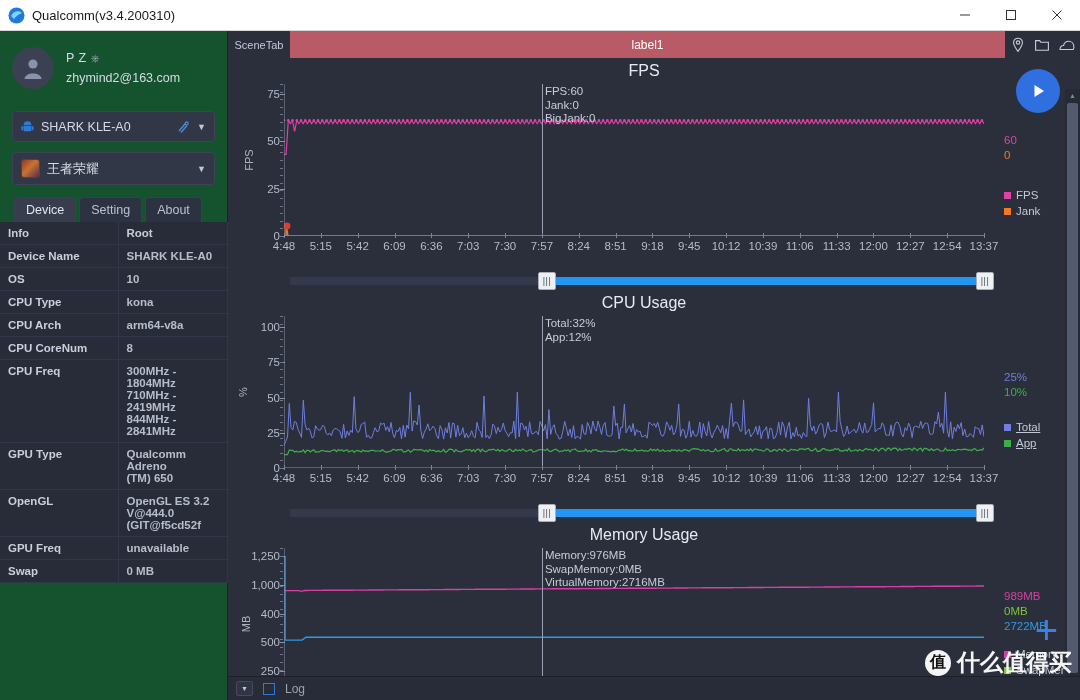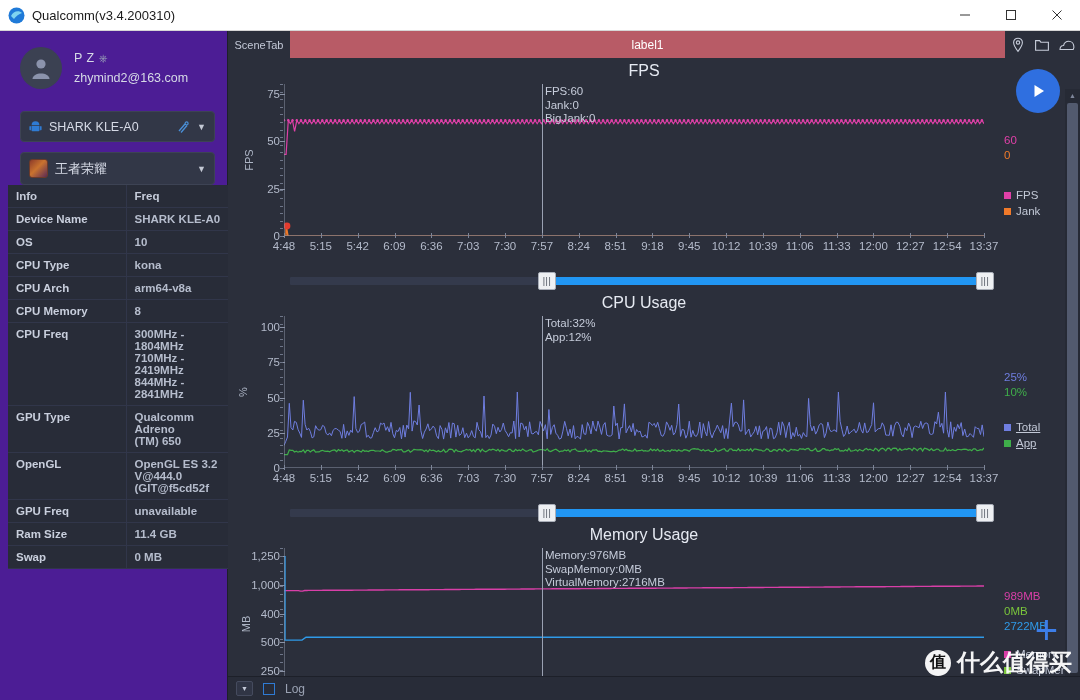--- a/index.html
+++ b/index.html
@@ -24,21 +24,21 @@
   }
   .tb-controls { margin-left: auto; display: flex; height: 31px; }
   .tb-btn {
     width: 46px; height: 31px; display: flex; align-items: center; justify-content: center;
     color: #333; font-size: 13px;
   }
 
   
   .sidebar {
     position: absolute; top: 31px; left: 0; width: 228px; height: 669px;
-    background: #4c1d95; border-right: 1px solid #1d2029; padding-left: 8px;
+    background: #14532d; border-right: 1px solid #1d2029;
   }
   .profile { display: flex; align-items: center; padding: 12px 0 12px 12px; height: 74px; }
   .avatar {
     width: 42px; height: 42px; border-radius: 50%;
     background: #3b4152; display: flex; align-items: center; justify-content: center;
     flex: 0 0 42px;
   }
   .profile-text { margin-left: 12px; }
   .pname { font-size: 12.5px; color: #d6dae6; letter-spacing: .5px; display: flex; align-items: center; gap: 4px;}
   .pmail { font-size: 12.5px; color: #d6dae6; margin-top: 6px; }
@@ -229,26 +229,31 @@
       </span>
       <span class="caret">▼</span>
     </div>
 
     <div class="sel" style="margin-top:10px;height:33px;">
       <span class="gameicon"></span>
       <span class="sel-label-cn">王者荣耀</span>
       <span class="caret">▼</span>
     </div>
 
+    <div class="tabs">
+      <div class="tab active">Device</div>
+      <div class="tab">Setting</div>
+      <div class="tab">About</div>
+    </div>
 
     <table class="info">
       <thead>
         <tr>
           <th>Info</th>
-          <th>Freq</th>
+          <th>Root</th>
         </tr>
       </thead>
       <tbody id="info-body">
           <tr>
             <td class="k">Device Name</td>
             <td class="v">
               <span>SHARK KLE-A0</span>
             </td>
           </tr>
           <tr>
@@ -263,21 +268,21 @@
               <span>kona</span>
             </td>
           </tr>
           <tr>
             <td class="k">CPU Arch</td>
             <td class="v">
               <span>arm64-v8a</span>
             </td>
           </tr>
           <tr>
-            <td class="k">CPU Memory</td>
+            <td class="k">CPU CoreNum</td>
             <td class="v">
               <span>8</span>
             </td>
           </tr>
           <tr>
             <td class="k">CPU Freq</td>
             <td class="v">
               <span>300MHz - 1804MHz</span>
               <span>710MHz - 2419MHz</span>
               <span>844MHz - 2841MHz</span>
@@ -295,26 +300,20 @@
             <td class="v">
               <span>OpenGL ES 3.2</span>
               <span>V@444.0</span>
               <span>(GIT@f5cd52f</span>
             </td>
           </tr>
           <tr>
             <td class="k">GPU Freq</td>
             <td class="v">
               <span>unavailable</span>
-            </td>
-          </tr>
-          <tr>
-            <td class="k">Ram Size</td>
-            <td class="v">
-              <span>11.4 GB</span>
             </td>
           </tr>
           <tr>
             <td class="k">Swap</td>
             <td class="v">
               <span>0 MB</span>
             </td>
           </tr>
         </tbody>
     </table>

